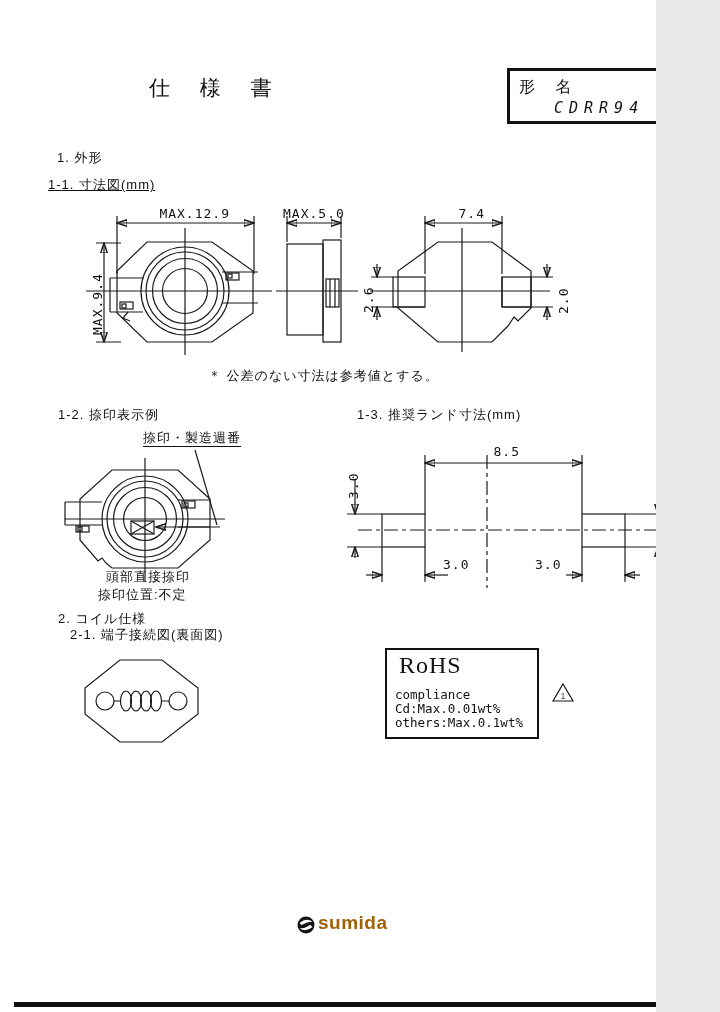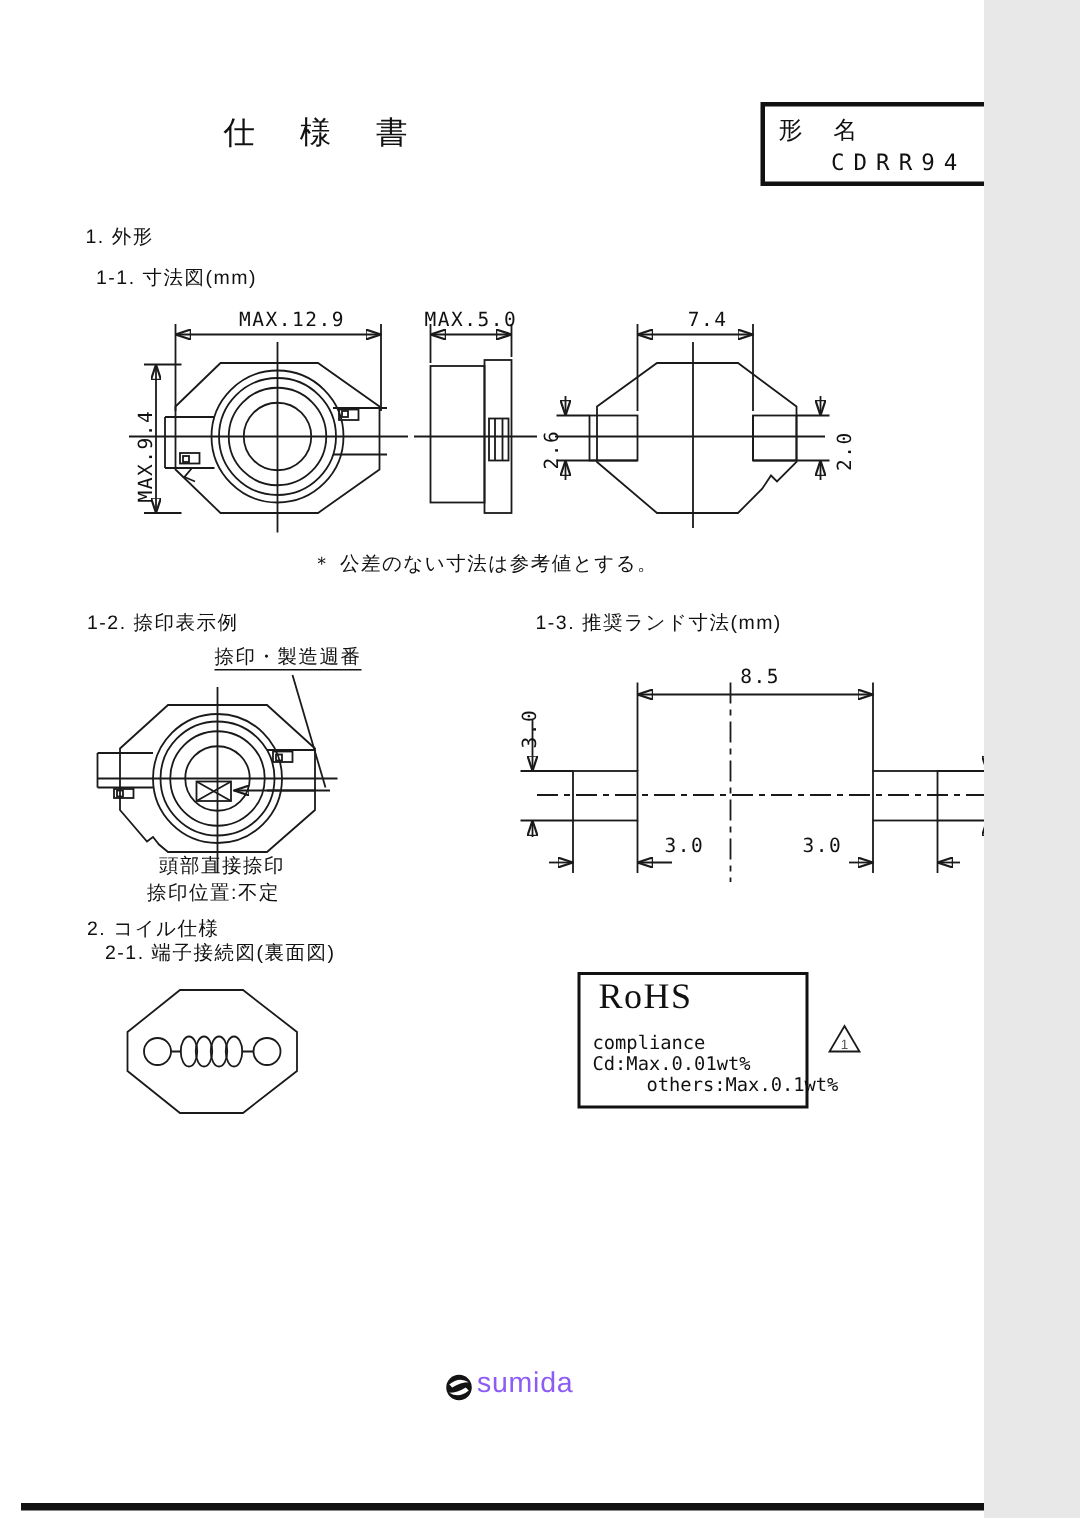--- a/index.html
+++ b/index.html
@@ -11,39 +11,39 @@
   .dimc{text-align:right;}
   .vrot{transform:rotate(-90deg);transform-origin:0 0;}
   .title{font-size:21px;letter-spacing:12px;font-weight:500;}
   .modelbox{border:3px solid #111;}
   .model-label{font-size:16px;letter-spacing:8px;}
   .model-value{font-family:"DejaVu Sans Mono",monospace;font-size:15px;letter-spacing:6px;}
   .callout{border-bottom:1px solid #111;padding-bottom:1px;}
   .rohsbox{border:2.5px solid #111;}
   .rohs-title{font-family:"Liberation Serif",serif;font-size:24px;letter-spacing:1px;}
   .rohs-line{font-family:"DejaVu Sans Mono",monospace;font-size:12.5px;line-height:14px;}
-  .brand{font-size:19px;font-weight:normal;letter-spacing:0.5px;color:#8b5cf6;}
+  .brand{font-size:19px;font-weight:bold;letter-spacing:0.5px;color:#a16207;}
   svg.draw{position:absolute;overflow:visible;}
   svg.draw path,svg.draw line,svg.draw rect,svg.draw circle,svg.draw ellipse,svg.draw polygon{
     fill:none;stroke:#1a1a1a;stroke-width:1.2;}
   .botbar{background:#111;}
 </style>
 </head>
 <body>
 
 <div class="page">
 
   <div class="abs title" style="left:149px;top:74px;">仕 様 書</div>
   <div class="abs modelbox" style="left:507px;top:68px;width:160px;height:50px;">
     <div class="abs model-label" style="left:9px;top:6px;">形 名</div>
-    <div class="abs model-value" style="left:44px;top:28px;">CDRR94</div>
+    <div class="abs model-value" style="left:44px;top:28px;font-style:italic;">CDRR94</div>
   </div>
 
   <div class="abs jp" style="left:57px;top:149px;">1. 外形</div>
-  <div class="abs jp" style="left:64px;top:176px;">1-1. 寸法図(mm)</div>
+  <div class="abs jp" style="left:48px;top:176px;text-decoration:underline;">1-1. 寸法図(mm)</div>
 
   <svg class="draw" style="left:80px;top:200px;" width="500" height="165" viewBox="0 0 500 165">
     <defs>
       <marker id="arr" viewBox="0 -3 9 6" refX="8.5" refY="0" markerWidth="9" markerHeight="6" orient="auto-start-reverse">
         <path d="M8.5,0 L0,2.8 L0,-2.8 Z" fill="#1a1a1a" stroke="none"></path>
       </marker>
     </defs>
 
     <g>
       <path d="M37,16 V74 M174,16 V74"></path>
@@ -170,21 +170,21 @@
       <ellipse cx="76" cy="51" rx="5.5" ry="10"></ellipse>
       <ellipse cx="86" cy="51" rx="5.5" ry="10"></ellipse>
       <ellipse cx="96" cy="51" rx="5.5" ry="10"></ellipse>
     </g>
   </svg>
 
   <div class="abs rohsbox" style="left:385px;top:648px;width:150px;height:87px;">
     <div class="abs rohs-title" style="left:12px;top:2px;">RoHS</div>
     <div class="abs rohs-line" style="left:8px;top:38px;">compliance</div>
     <div class="abs rohs-line" style="left:8px;top:52px;">Cd:Max.0.01wt%</div>
-    <div class="abs rohs-line" style="left:8px;top:66px;margin-left:36px;">others:Max.0.1wt%</div>
+    <div class="abs rohs-line" style="left:8px;top:66px;">others:Max.0.1wt%</div>
   </div>
 
   <svg class="draw" style="left:551px;top:682px;" width="24" height="22" viewBox="0 0 24 22">
     <polygon points="12,2 22,19 2,19" stroke-width="1.3"></polygon>
     <text x="12" y="17" font-size="9" text-anchor="middle" fill="#555" stroke="none" font-family="Liberation Sans, sans-serif">1</text>
   </svg>
 
   <svg class="abs" style="left:297px;top:916px;" width="18" height="18" viewBox="0 0 18 18">
     <circle cx="9" cy="9" r="8.5" fill="#141414"></circle>
     <path d="M2.5,7 Q9,1.5 15.5,5.5 Q10,5.5 4.5,9 Z" fill="#ffffff"></path>

